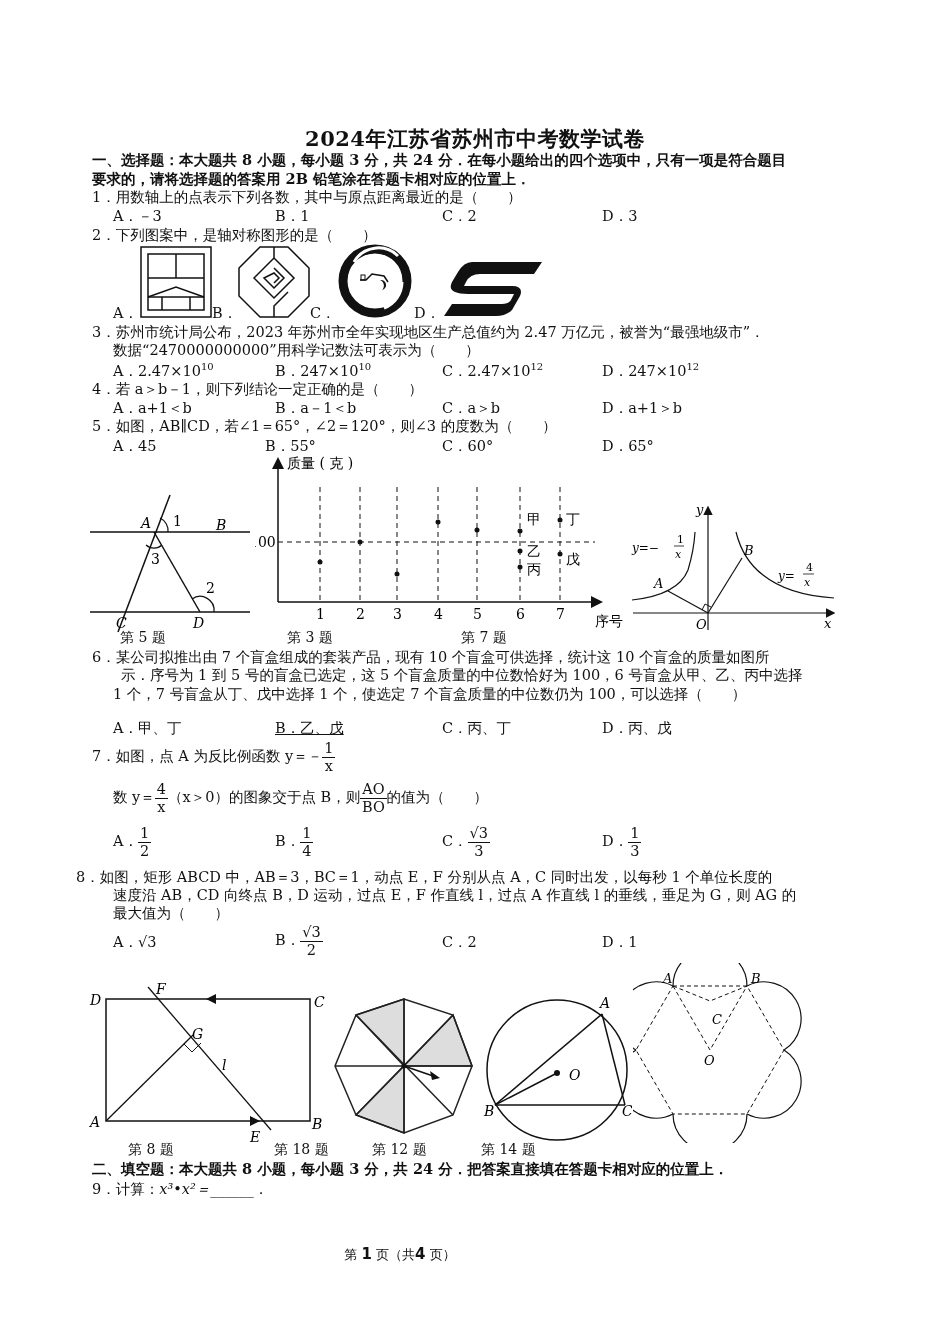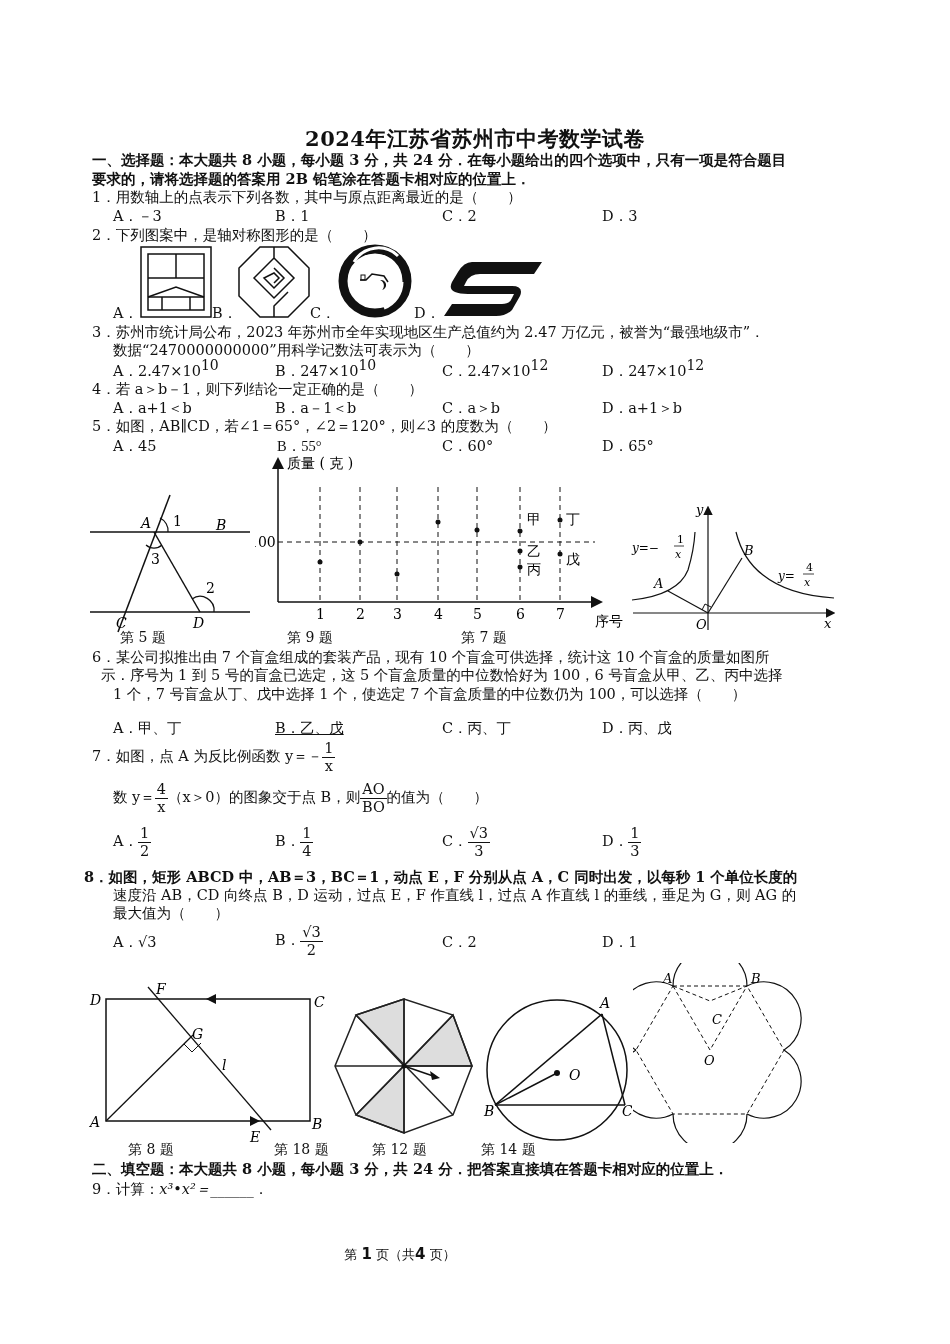--- a/index.html
+++ b/index.html
@@ -3,21 +3,21 @@
 <meta charset="utf-8">
 <style>
   html,body{margin:0;padding:0;background:#fff;}
   body{width:950px;height:1344px;position:relative;overflow:hidden;
        font-family:"DejaVu Serif","Liberation Serif",serif;color:#111;}
   .abs{position:absolute;}
   .title{left:0;width:950px;top:125px;text-align:center;font-size:21px;font-weight:bold;letter-spacing:0.5px;}
   .line{font-size:14.5px;line-height:18px;white-space:nowrap;}
   .bold{font-weight:bold;}
   .opt{font-size:14.5px;line-height:18px;white-space:nowrap;}
-  sup{font-size:14px;vertical-align:6px;line-height:0;}
+  sup{font-size:10px;vertical-align:6px;line-height:0;}
   i{font-style:italic;}
   .frac{display:inline-block;vertical-align:middle;text-align:center;line-height:1;}
   .frac .num{display:block;border-bottom:1px solid #111;padding:0 2px 1px;}
   .frac .den{display:block;padding-top:1px;}
   .cap{font-size:14px;white-space:nowrap;}
   svg text{font-family:"DejaVu Serif","Liberation Serif",serif;}
   .footer{left:0;width:800px;top:1245px;text-align:center;font-size:13px;}
   .footer b{font-family:"DejaVu Sans",sans-serif;font-size:15px;}
 </style>
 </head>
@@ -75,21 +75,21 @@
 <div class="abs opt" style="left:602px;top:362px;"><span>D．</span><span>247×10</span><sup>12</sup></div>
 
 <div class="abs line" style="left:92px;top:380px;">4．若 a＞b－1，则下列结论一定正确的是（　　）</div>
 <div class="abs opt" style="left:113px;top:399px;">A．a+1＜b</div>
 <div class="abs opt" style="left:275px;top:399px;">B．a－1＜b</div>
 <div class="abs opt" style="left:442px;top:399px;">C．a＞b</div>
 <div class="abs opt" style="left:602px;top:399px;">D．a+1＞b</div>
 
 <div class="abs line" style="left:92px;top:417px;">5．如图，AB∥CD，若∠1＝65°，∠2＝120°，则∠3 的度数为（　　）</div>
 <div class="abs opt" style="left:113px;top:437px;">A．45</div>
-<div class="abs opt" style="left:277px;top:437px;font-family:Liberation Serif, serif;">B．55°</div>
+<div class="abs opt" style="left:265px;top:437px;">B．55°</div>
 <div class="abs opt" style="left:442px;top:437px;">C．60°</div>
 <div class="abs opt" style="left:602px;top:437px;">D．65°</div>
 
 <svg class="abs" style="left:88px;top:490px;" width="165" height="145">
   <line x1="2" y1="42" x2="162" y2="42" stroke="#111" stroke-width="1.5"></line>
   <line x1="2" y1="122" x2="162" y2="122" stroke="#111" stroke-width="1.5"></line>
   <line x1="82" y1="5" x2="30" y2="142" stroke="#111" stroke-width="1.5"></line>
   <line x1="66" y1="42" x2="112" y2="122" stroke="#111" stroke-width="1.5"></line>
   <path d="M72,28 A14,14 0 0,1 80,42" fill="none" stroke="#111" stroke-width="1.2"></path>
   <path d="M58,55 A12,12 0 0,0 74,55" fill="none" stroke="#111" stroke-width="1.2"></path>
@@ -167,43 +167,43 @@
   <text x="49" y="43" font-size="11">1</text>
   <line x1="46" y1="46" x2="56" y2="46" stroke="#111" stroke-width="0.8"></line>
   <text x="47" y="58" font-size="11" font-style="italic">x</text>
   <text x="150" y="80" font-size="12" font-style="italic">y=</text>
   <text x="178" y="71" font-size="11">4</text>
   <line x1="175" y1="74" x2="186" y2="74" stroke="#111" stroke-width="0.8"></line>
   <text x="176" y="86" font-size="11" font-style="italic">x</text>
 </svg>
 
 <div class="abs cap" style="left:120px;top:629px;">第 5 题</div>
-<div class="abs cap" style="left:287px;top:629px;">第 9 题</div>
+<div class="abs cap" style="left:287px;top:629px;">第 3 题</div>
 <div class="abs cap" style="left:461px;top:629px;">第 7 题</div>
 
 <div class="abs line" style="left:92px;top:648px;">6．某公司拟推出由 7 个盲盒组成的套装产品，现有 10 个盲盒可供选择，统计这 10 个盲盒的质量如图所</div>
-<div class="abs line" style="left:101px;top:666px;">示．序号为 1 到 5 号的盲盒已选定，这 5 个盲盒质量的中位数恰好为 100，6 号盲盒从甲、乙、丙中选择</div>
+<div class="abs line" style="left:121px;top:666px;">示．序号为 1 到 5 号的盲盒已选定，这 5 个盲盒质量的中位数恰好为 100，6 号盲盒从甲、乙、丙中选择</div>
 <div class="abs line" style="left:113px;top:685px;">1 个，7 号盲盒从丁、戊中选择 1 个，使选定 7 个盲盒质量的中位数仍为 100，可以选择（　　）</div>
 <div class="abs opt" style="left:113px;top:719px;">A．甲、丁</div>
 <div class="abs opt" style="left:275px;top:719px;text-decoration:underline;">B．乙、戊</div>
 <div class="abs opt" style="left:442px;top:719px;">C．丙、丁</div>
 <div class="abs opt" style="left:602px;top:719px;">D．丙、戊</div>
 
 <div class="abs line" style="left:92px;top:741px;">
   <span>7．如图，点 A 为反比例函数 y＝－</span><span class="frac"><span class="num">1</span><span class="den">x</span></span>
 </div>
 <div class="abs line" style="left:113px;top:782px;">
   <span>数 y＝</span><span class="frac"><span class="num">4</span><span class="den">x</span></span><span>（x＞0）的图象交于点 B，则</span><span class="frac"><span class="num">AO</span><span class="den">BO</span></span><span>的值为（　　）</span>
 </div>
 <div class="abs opt" style="left:113px;top:826px;"><span>A．</span><span class="frac"><span class="num">1</span><span class="den">2</span></span></div>
 <div class="abs opt" style="left:275px;top:826px;"><span>B．</span><span class="frac"><span class="num">1</span><span class="den">4</span></span></div>
 <div class="abs opt" style="left:442px;top:826px;"><span>C．</span><span class="frac"><span class="num">√3</span><span class="den">3</span></span></div>
 <div class="abs opt" style="left:602px;top:826px;"><span>D．</span><span class="frac"><span class="num">1</span><span class="den">3</span></span></div>
 
-<div class="abs line" style="left:84px;top:868px;font-weight:bold;">8．如图，矩形 ABCD 中，AB＝3，BC＝1，动点 E，F 分别从点 A，C 同时出发，以每秒 1 个单位长度的</div>
+<div class="abs line" style="left:76px;top:868px;">8．如图，矩形 ABCD 中，AB＝3，BC＝1，动点 E，F 分别从点 A，C 同时出发，以每秒 1 个单位长度的</div>
 <div class="abs line" style="left:113px;top:886px;">速度沿 AB，CD 向终点 B，D 运动，过点 E，F 作直线 l，过点 A 作直线 l 的垂线，垂足为 G，则 AG 的</div>
 <div class="abs line" style="left:113px;top:904px;">最大值为（　　）</div>
 <div class="abs opt" style="left:113px;top:933px;"><span>A．</span><span>√3</span></div>
 <div class="abs opt" style="left:275px;top:925px;"><span>B．</span><span class="frac"><span class="num">√3</span><span class="den">2</span></span></div>
 <div class="abs opt" style="left:442px;top:933px;"><span>C．</span><span>2</span></div>
 <div class="abs opt" style="left:602px;top:933px;"><span>D．</span><span>1</span></div>
 
 <svg class="abs" style="left:88px;top:980px;" width="245" height="165">
   <rect x="18" y="19" width="204" height="122" fill="none" stroke="#111" stroke-width="1.5"></rect>
   <line x1="60" y1="7" x2="183" y2="150" stroke="#111" stroke-width="1.3"></line>

